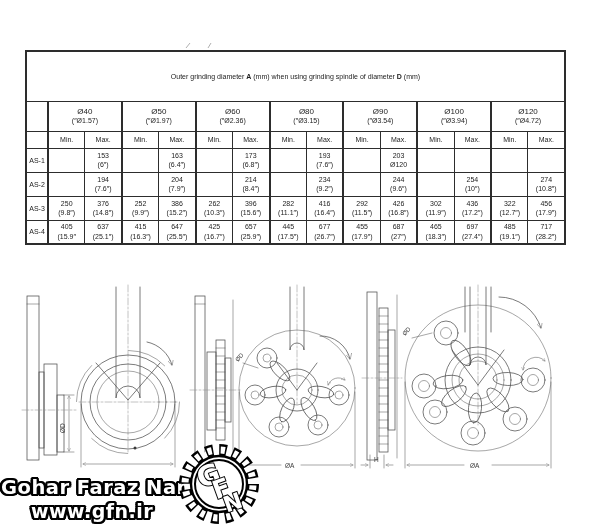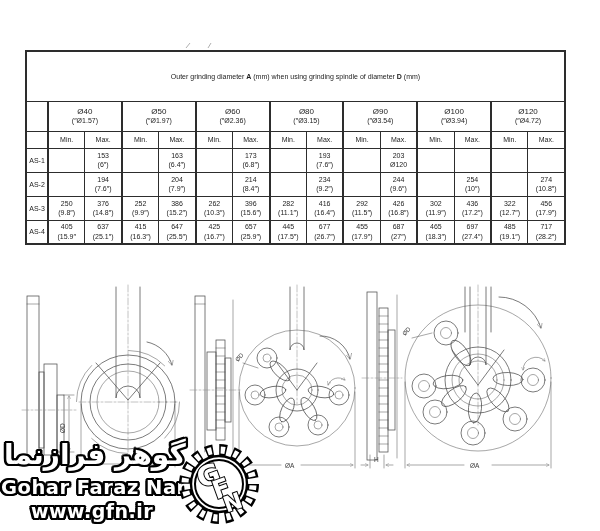--- a/index.html
+++ b/index.html
@@ -481,21 +481,20 @@
       <path d="M499,297 A44,44 0 0 1 541,328" stroke-width="1.4" marker-end="url(#ah)"></path>
       <path class="thin" d="M523,370 A13,13 0 0 1 545,361" marker-start="url(#ah)" marker-end="url(#ah)"></path>
       <line class="thin" x1="405" y1="382" x2="405" y2="468"></line>
       <line class="thin" x1="551" y1="382" x2="551" y2="468"></line>
       <line class="thin" x1="407" y1="465" x2="464" y2="465" marker-start="url(#ah)"></line>
       <line class="thin" x1="492" y1="465" x2="549" y2="465" marker-end="url(#ah)"></line>
       <text x="470" y="467.5" font-size="6.5">ØA</text>
     </g>
   </svg>
 
-  <div id="wm-fa" class="wm" dir="rtl">گوهر فرازنما</div>
   <div id="wm-en" class="wm">Gohar Faraz Nama</div>
   <div id="wm-url" class="wm">www.gfn.ir</div>
 
   <svg id="gfn-logo" width="92" height="94">
     <circle cx="46" cy="47" r="35" fill="#fff" stroke="none"></circle>
     <circle cx="46" cy="47" r="34" fill="none" stroke="#000" stroke-width="12" stroke-dasharray="7.35 6"></circle>
     <circle cx="46" cy="47" r="34" fill="none" stroke="#fff" stroke-width="7" stroke-dasharray="4.3 9.05" stroke-dashoffset="-1.5"></circle>
     <circle cx="46" cy="47" r="28" fill="#fff" stroke="#000" stroke-width="2.4"></circle>
     <circle cx="46" cy="47" r="24" fill="none" stroke="#000" stroke-width="2"></circle>
     <g font-family="'DejaVu Sans',sans-serif" font-weight="bold" text-anchor="middle" fill="#fff" stroke="#000" stroke-width="2" paint-order="stroke">

